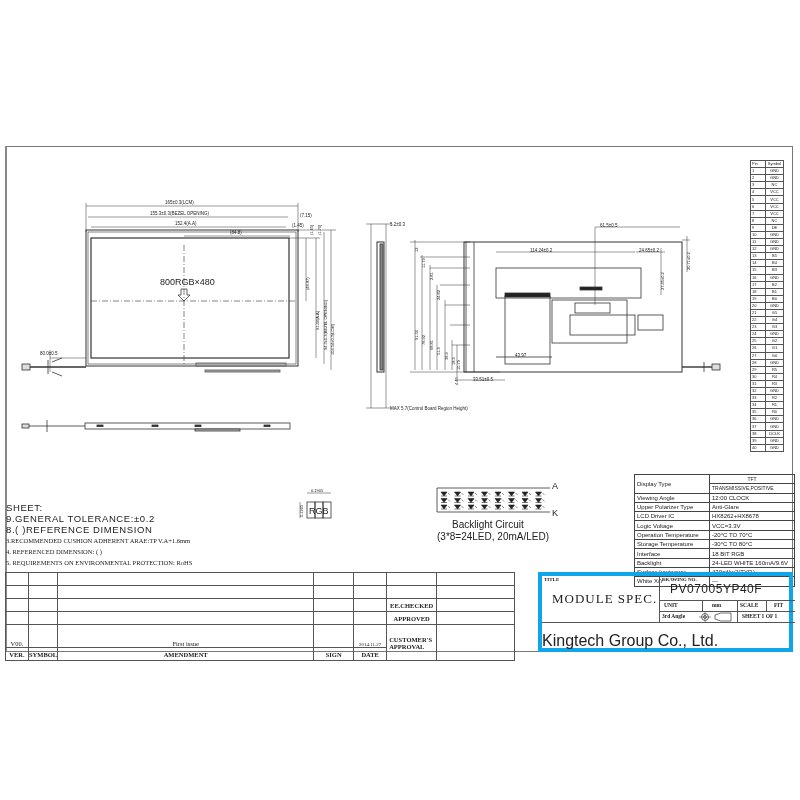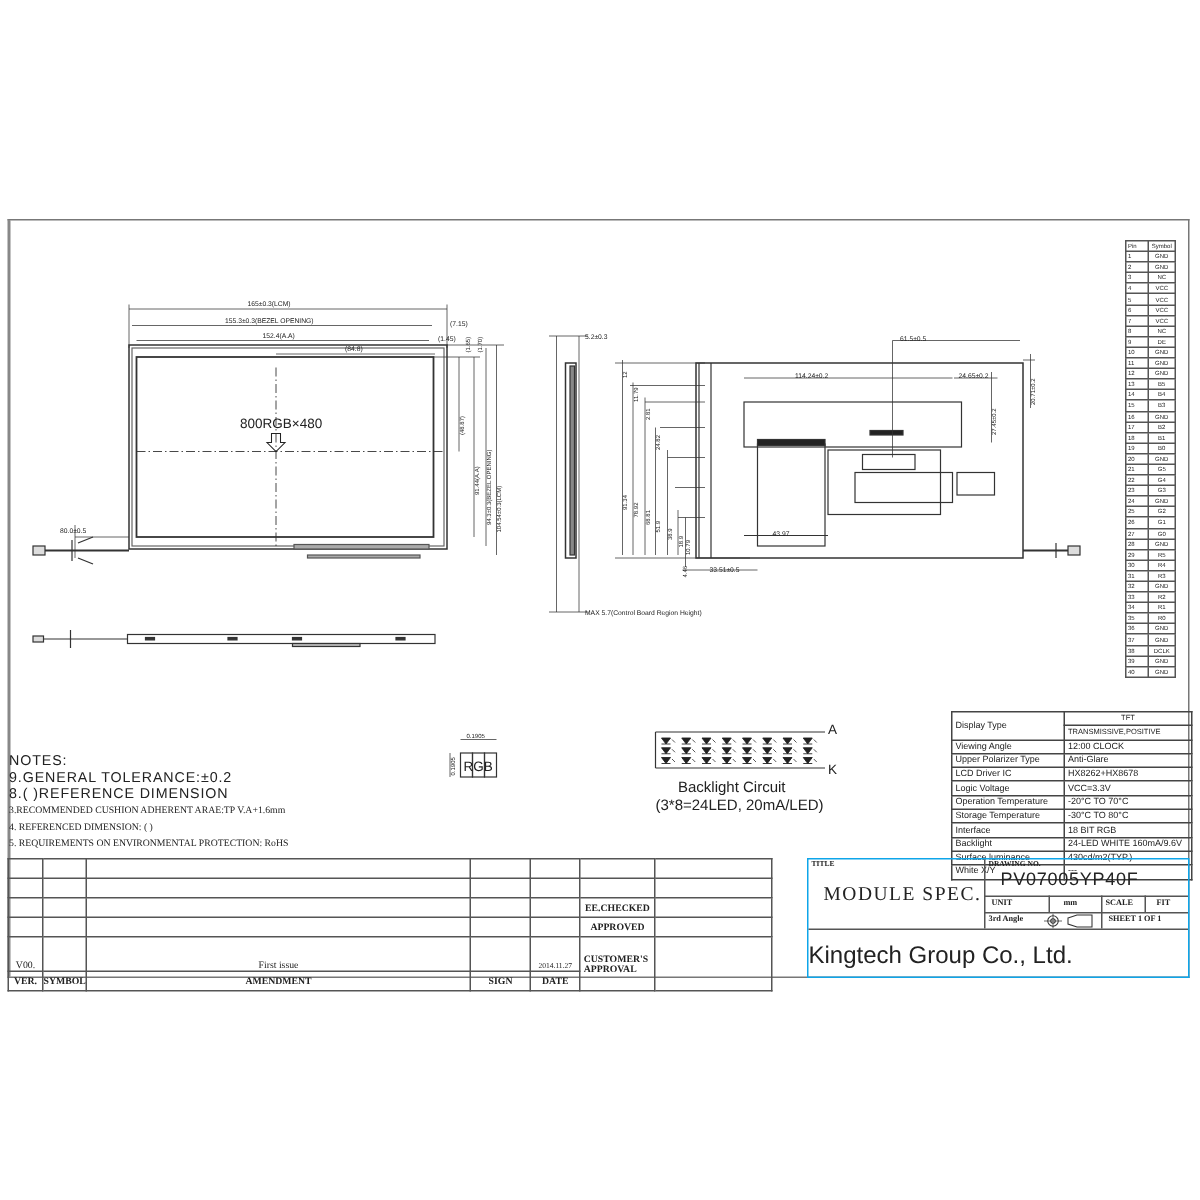--- a/index.html
+++ b/index.html
@@ -18,21 +18,21 @@
   .spec-table td{border:1px solid #444;padding:0 2px;height:8.3px;line-height:8px;white-space:nowrap;}
   .spec-table td.k{width:70px;}
   .spec-table td.v{width:80px;}
   
   .notes{position:absolute;left:6px;top:502px;line-height:11px;}
   .notes .big{font-size:9.5px;letter-spacing:0.6px;}
   .notes .small{font-size:6.5px;font-family:"Liberation Serif",serif;}
   
   .rev{position:absolute;left:5px;top:572px;border-collapse:collapse;}
   .rev td{border:1px solid #555;height:12px;padding:0;font-family:"Liberation Serif",serif;font-size:6.5px;text-align:center;}
-  .title-block{position:absolute;left:538px;top:572px;width:255px;height:80px;border:1px solid #0ea5e9;box-sizing:border-box;padding-left:39px;}
+  .title-block{position:absolute;left:538px;top:572px;width:255px;height:80px;border:4px solid #0ea5e9;box-sizing:border-box;padding-left:39px;}
 </style>
 </head>
 <body>
 
 <div class="frame"></div>
 
 <svg class="abs" style="left:0;top:0" width="800" height="800">
   <g stroke="#333" fill="none" stroke-width="0.8">
 
     <rect x="86" y="230" width="212" height="136" stroke-width="1"></rect>
@@ -460,21 +460,21 @@
         <td class="v">430cd/m2(TYP.)</td>
       </tr>
       <tr>
         <td class="k">White X/Y</td>
         <td class="v">---</td>
       </tr>
     </tbody>
 </table>
 
 <div class="notes">
-  <div class="big">NOTES:</div>
+  <div class="big">SHEET:</div>
   <div class="big">9.GENERAL TOLERANCE:±0.2</div>
   <div class="big">8.(    )REFERENCE DIMENSION</div>
   <div class="small">3.RECOMMENDED CUSHION ADHERENT ARAE:TP V.A+1.6mm</div>
   <div class="small">4. REFERENCED DIMENSION: (    )</div>
   <div class="small">5. REQUIREMENTS ON ENVIRONMENTAL PROTECTION: RoHS</div>
 </div>
 
 <table class="rev">
   <colgroup>
     <col style="width:23px">

